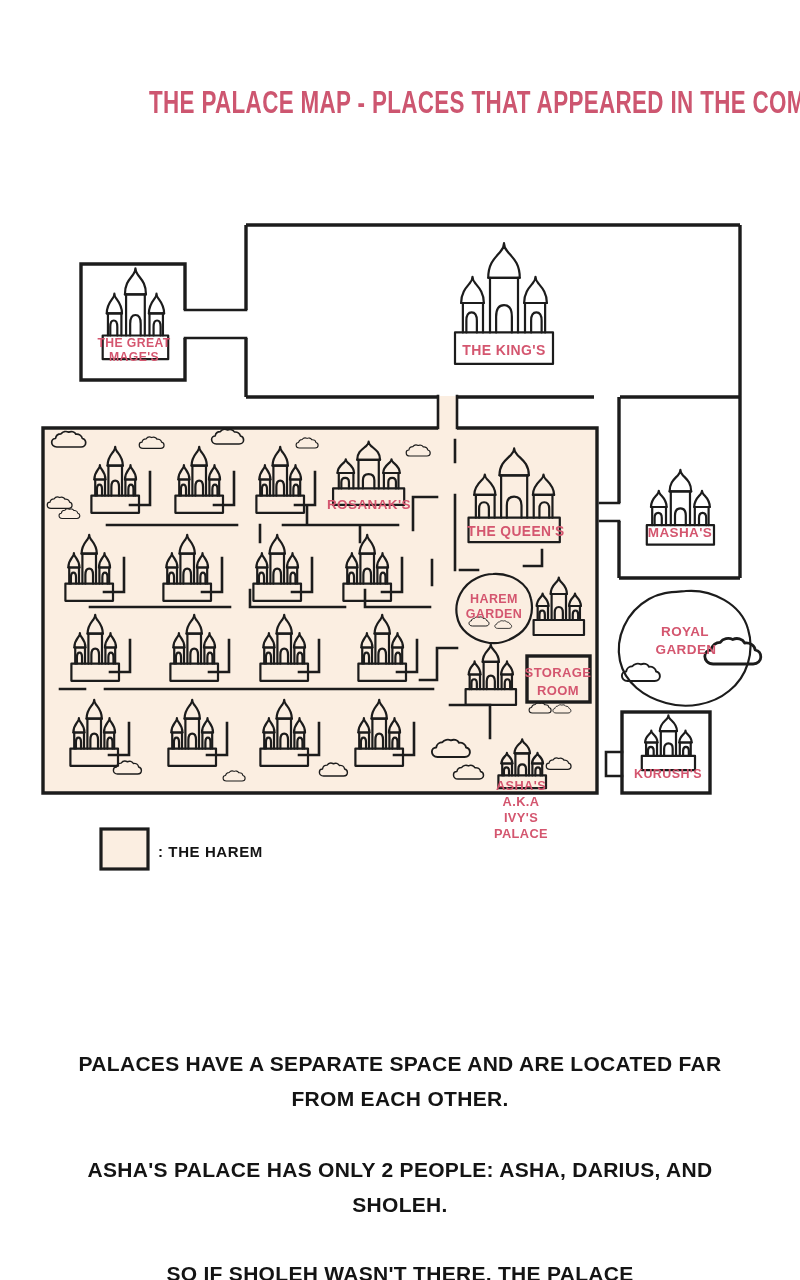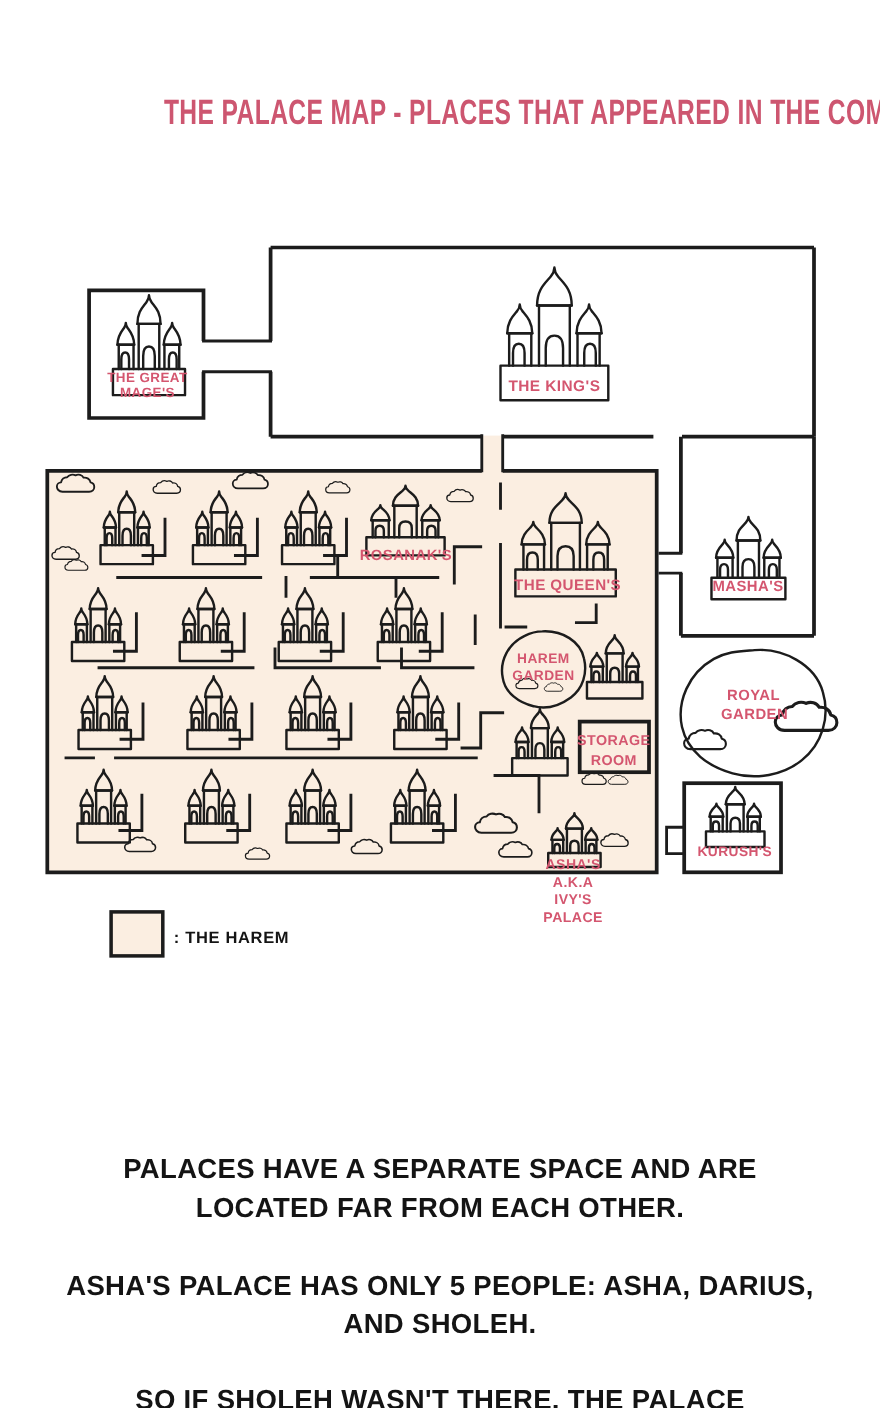--- a/index.html
+++ b/index.html
@@ -24,21 +24,21 @@
   .svg-label{
     fill:var(--label_pink,#d4566f);font-family:"Liberation Sans",sans-serif;
     font-weight:700;letter-spacing:0.4px;text-anchor:middle;
   }
   .legend-text{
     fill:var(--text_black,#141414);font-family:"Liberation Sans",sans-serif;
     font-weight:700;font-size:15px;letter-spacing:0.6px;text-anchor:start;
   }
   .caption{
     position:absolute;left:50px;width:700px;text-align:center;
-    font-weight:700;font-size:25px;line-height:35px;letter-spacing:0.3px;
+    font-weight:700;font-size:21px;line-height:35px;letter-spacing:0.3px;
     color:var(--text_black,#141414);
   }
   .cap1{top:1046px;} .cap2{top:1152px;} .cap3{top:1256px;}
 </style>
 </head>
 <body>
 
 <div class="page-title">
   <span>THE PALACE MAP - PLACES THAT APPEARED IN THE COMICS</span>
 </div>
@@ -182,14 +182,14 @@
   <text class="svg-label" x="521" y="790" font-size="12.8">ASHA'S</text>
   <text class="svg-label" x="521" y="806" font-size="12.8">A.K.A</text>
   <text class="svg-label" x="521" y="822" font-size="12.8">IVY'S</text>
   <text class="svg-label" x="521" y="838" font-size="12.8">PALACE</text>
 
   <rect x="101" y="829" width="47" height="40" fill="var(--harem_fill,#fbeee1)" stroke="var(--outline,#1c1c1c)" stroke-width="3.2"></rect>
   <text class="legend-text" x="158" y="857">: THE HAREM</text>
 </svg>
 
 <div class="caption cap1">PALACES HAVE A SEPARATE SPACE AND ARE LOCATED FAR FROM EACH OTHER.</div>
-<div class="caption cap2">ASHA'S PALACE HAS ONLY 5 PEOPLE: ASHA, DARIUS, AND SHOLEH.</div>
+<div class="caption cap2">ASHA'S PALACE HAS ONLY 2 PEOPLE: ASHA, DARIUS, AND SHOLEH.</div>
 <div class="caption cap3">SO IF SHOLEH WASN'T THERE, THE PALACE</div>
 
 </body></html>

